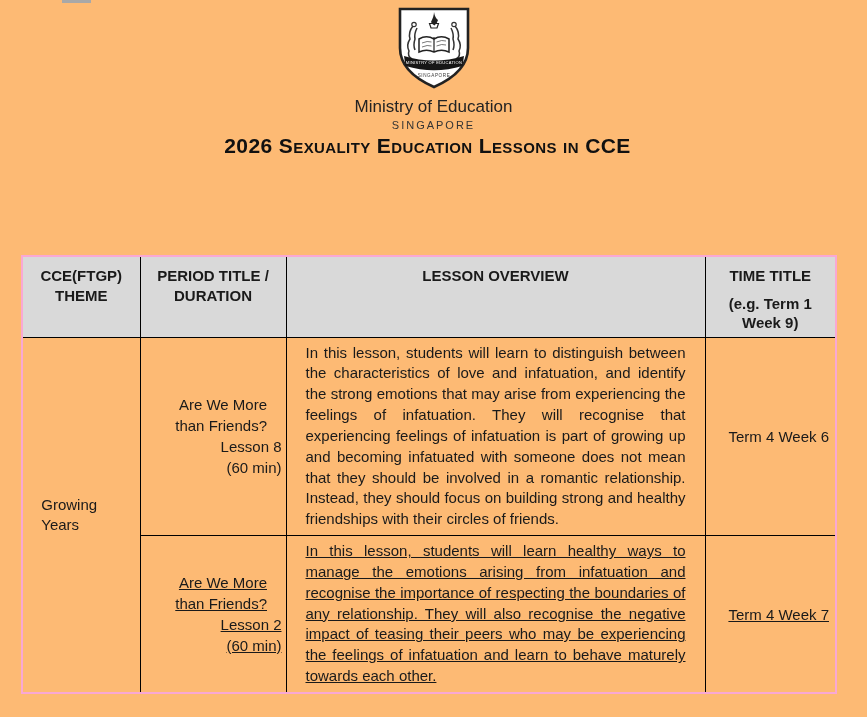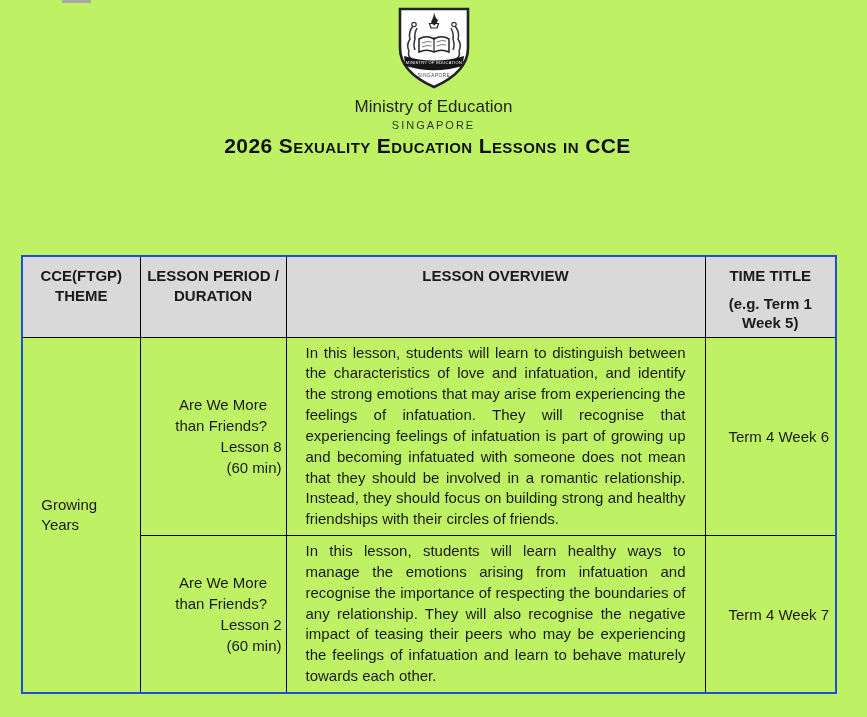--- a/index.html
+++ b/index.html
@@ -1,46 +1,46 @@
 <!DOCTYPE html>
 <html><head>
 <meta charset="utf-8">
 <style>
   html,body{margin:0;padding:0;background:#fff;}
   body{
     width:867px;height:717px;position:relative;overflow:hidden;
     font-family:"Liberation Sans",sans-serif;color:#1a1a1a;
   }
-  .page{position:absolute;inset:0;background:#bef264;}
+  .page{position:absolute;inset:0;background:#fdba74;}
   .top-tick{position:absolute;left:62px;top:0;width:29px;height:3px;background:#a8a8a8;}
   .logo-wrap{position:absolute;top:6px;left:0;right:0;display:flex;flex-direction:column;align-items:center;}
   .org-name{font-size:17px;color:#232323;margin-top:3px;}
   .org-sub{font-size:11px;color:#333;letter-spacing:2px;margin-top:2px;}
   .doc-title{
     position:absolute;top:134px;left:0;right:12px;text-align:center;
     font-weight:bold;font-variant:small-caps;font-size:21px;letter-spacing:.4px;color:#111;
   }
   .doc-subtitle{
     position:absolute;top:176px;left:0;right:0;text-align:center;
     font-weight:bold;font-variant:small-caps;font-size:43px;letter-spacing:1px;color:#111;
   }
   table.lessons{
     position:absolute;left:21px;top:255px;width:814px;
     border-collapse:collapse;table-layout:fixed;
-    border:2px solid #1d4ed8;
+    border:2px solid #f9a8d4;
   }
   col.c1{width:118px;} col.c2{width:146px;} col.c3{width:419px;} col.c4{width:131px;}
   th,td{border:1.5px solid #000;font-size:15px;}
   thead th{
     background:#d9d9d9;font-weight:bold;text-align:center;vertical-align:top;
     padding:9px 6px 4px 6px;height:70px;box-sizing:border-box;line-height:1.3;
   }
   th .sublabel{font-weight:bold;margin-top:8px;}
   tr.row-1 td{height:183px;}
-  tr.row-2 td{height:147px;}
+  tr.row-2 td{height:147px;text-decoration:underline;}
   td{box-sizing:border-box;}
   td.cell-theme{text-align:left;vertical-align:middle;padding:4px;}
   td.cell-theme .narrow{max-width:80px;margin:0 auto;line-height:1.35;}
   td.cell-lesson{text-align:right;vertical-align:middle;padding:4px;line-height:1.4;}
   td.cell-lesson .narrow{max-width:108px;margin:0 auto;}
   td.cell-overview{text-align:justify;vertical-align:top;padding:5px 19px;line-height:1.39;}
   td.cell-time{text-align:right;vertical-align:middle;padding:4px 6px;}
   .crest-svg{display:block;}
 </style>
 </head>
@@ -81,25 +81,25 @@
   <table class="lessons">
     <colgroup>
         <col class="c1">
         <col class="c2">
         <col class="c3">
         <col class="c4">
       </colgroup>
     <thead>
       <tr>
         <th>CCE(FTGP) THEME</th>
-        <th>LESSON PERIOD / DURATION</th>
+        <th>PERIOD TITLE / DURATION</th>
         <th>LESSON OVERVIEW</th>
         <th>
           <div>TIME TITLE</div>
-          <div class="sublabel">(e.g. Term 1 Week 5)</div>
+          <div class="sublabel">(e.g. Term 1 Week 9)</div>
         </th>
       </tr>
     </thead>
     <tbody>
       <tr class="row-1">
         <td class="cell-theme" rowspan="2">
           <div class="narrow">Growing Years</div>
         </td>
         <td class="cell-lesson">
           <div class="narrow">Are We More than Friends?</div>

